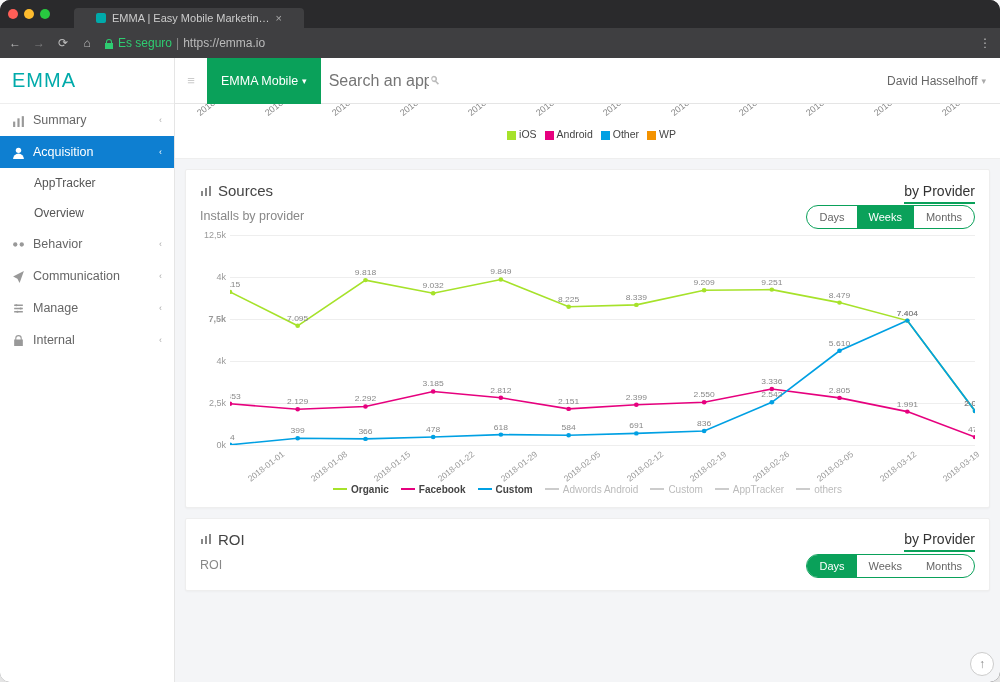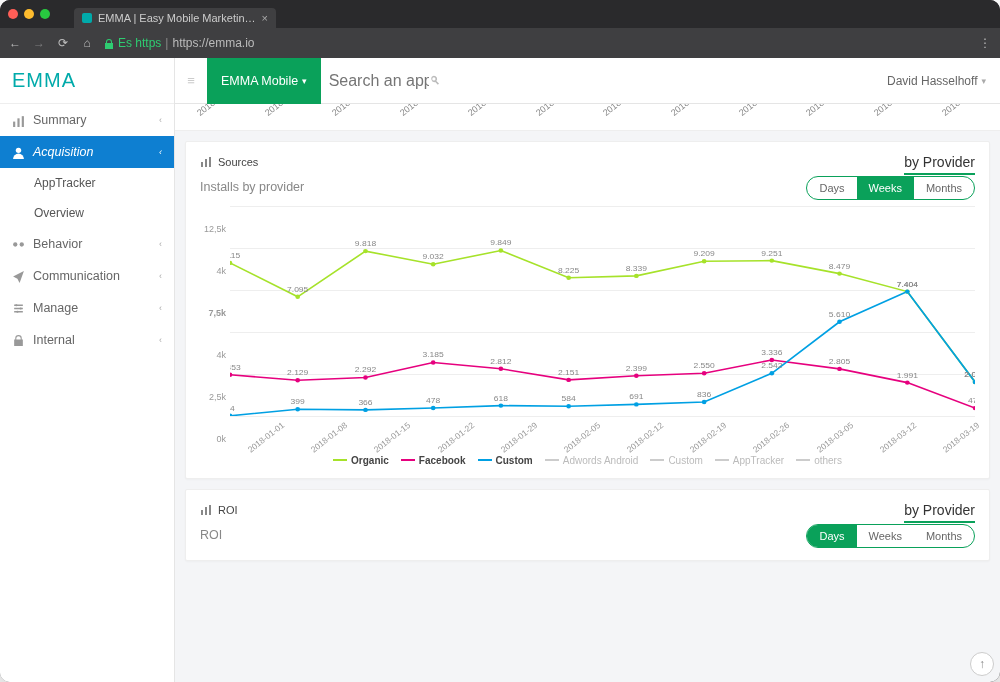--- a/index.html
+++ b/index.html
@@ -3,36 +3,36 @@
 <meta charset="utf-8">
 <style>
 * { box-sizing: border-box; margin: 0; padding: 0; font-family: -apple-system, "Helvetica Neue", Arial, sans-serif; }
 body { background: #fff; }
 
 
 .browser { width: 1000px; height: 682px; border-radius: 10px; overflow: hidden; box-shadow: 0 20px 50px rgba(0,0,0,0.25); background: #2a2a2c; display: flex; flex-direction: column; margin:0; }
 .tabbar { background: #2a2a2c; height: 28px; display: flex; align-items: center; padding: 0 8px; gap: 6px; }
 .dot { width: 10px; height: 10px; border-radius: 50%; }
 .dot.red{background:#ff5f57}.dot.yellow{background:#febc2e}.dot.green{background:#28c840}
-.tab { background: #3f3f41; color: #ccc; font-size: 11px; padding: 4px 8px; border-radius: 4px 4px 0 0; margin-left: 18px; display: flex; align-items: center; gap: 6px; position: relative; top:4px; }
+.tab { background: #3f3f41; color: #ccc; font-size: 11px; padding: 4px 22px; border-radius: 4px 4px 0 0; margin-left: 18px; display: flex; align-items: center; gap: 6px; position: relative; top:4px; }
 .tab::before{content:""; width:10px; height:10px; background:#0aa; display:inline-block; border-radius:2px;}
 .addrbar { background: #3f3f41; height: 30px; display: flex; align-items: center; padding: 0 8px; gap: 10px; color: #bbb; font-size: 12px; }
 .addrbar .navicon{ display:inline-flex; width:14px; justify-content:center;color:#bbb;}
 .addr-field { display:flex;align-items:center;gap:4px;}
 .addr-field .lock{ width:10px;height:10px;display:inline-block;}
 .addr-field .lock svg{ width:10px;height:10px;fill:#2ecc71;}
 
 
 .app { flex:1; background:#f4f5f7; display:flex; min-height:0;}
 .sidebar{ width:175px; background:#fff;border-right:1px solid #e5e5e5; display:flex; flex-direction:column;}
 .logo { height:46px; display:flex; align-items:center; padding:0 12px; font-size:20px; color:#0aa; font-weight:300; letter-spacing:1px; border-bottom:1px solid #eee;}
 .logo b{font-weight:500}
 .navitem{ display:flex; align-items:center; padding:9px 12px; font-size:12.5px; color:#666; gap:8px; cursor:pointer; position:relative;}
 .navitem .chev{margin-left:auto; font-size:9px; color:#aaa;}
-.navitem.active{ background:#0e7fd1; color:#fff;font-style:italic;}
+.navitem.active{ background:#0e7fd1; color:#fff;}
 .navitem.active .chev{color:#fff}
 .subitem{ padding:8px 12px 8px 34px; font-size:12px; color:#555; cursor:pointer;}
 .navicon-s{width:13px;height:13px;fill:#999;flex:0 0 13px;}
 .navitem.active .navicon-s{fill:#fff}
 
 .main{ flex:1; display:flex; flex-direction:column; min-width:0;}
 .topbar{ height:46px; background:#fff; border-bottom:1px solid #e5e5e5; display:flex; align-items:center; padding:0 0 0 0; gap:0;}
 .ham{ width:32px; text-align:center; color:#ccc; font-size:13px;}
 .app-picker{ background:#0aa15a; color:#fff; font-size:12.5px; padding:0 14px; height:46px; display:flex; align-items:center; gap:4px; position:relative;}
 .app-picker::after{content:""; position:absolute; bottom:-5px; left:24px; width:0;height:0;border:5px solid transparent;border-top-color:#0aa15a;}
@@ -45,34 +45,34 @@
 .content{ flex:1; overflow:auto; padding:0;}
 .panel{ background:#fff; margin:0; border-bottom:1px solid #eee; padding:6px 10px 10px 10px;}
 .date-axis{ display:flex; justify-content:space-between; font-size:9px; color:#888; padding:0 10px;}
 .date-axis span{ transform:rotate(-38deg); transform-origin:left top; white-space:nowrap; display:inline-block; width:40px;}
 .legend1{ text-align:center; font-size:10.5px; color:#444; padding:8px 0;}
 .legend1 .sw{display:inline-block;width:9px;height:9px;margin:0 3px 0 8px;vertical-align:middle;}
 
 .card{ background:#fff; margin:10px; border:1px solid #eee; border-radius:2px; padding:12px 14px; box-shadow:0 1px 2px rgba(0,0,0,.03);}
 .card-head{display:flex;align-items:center;gap:6px;margin-bottom:6px;}
 .card-head .bars{width:12px;height:12px;fill:#888;}
-.card-head h3{font-size:11px;color:#444;font-weight:500;}
+.card-head h3{font-size:15px;color:#444;font-weight:500;}
 .card-head .right{margin-left:auto;font-size:14px;color:#333;}
 .byprovider{border-bottom:2px solid #0aa15a;padding-bottom:3px;}
 .subtitle{font-size:12.5px;color:#888;margin:2px 0 4px 0;}
 .seg{ background:#fff; border:1px solid #0aa15a; border-radius:16px; display:inline-flex; overflow:hidden; font-size:11px;}
 .seg span{ padding:5px 12px; color:#666; cursor:pointer;}
 .seg span.on{ background:#0aa15a; color:#fff;}
 .card-row{display:flex;align-items:center;}
 .card-row .spacer{flex:1}
 
 .chartbox{ position:relative; height:240px; margin-top:6px;}
 .ygrid{position:absolute;left:0;right:0;top:0;bottom:30px;}
 .ygrid .gl{position:absolute;left:30px;right:0;border-top:1px solid #eee;font-size:9px;color:#999;}
-.ygrid .gl span{position:absolute;left:-30px;top:-6px;width:26px;text-align:right;margin-top:23px;}
+.ygrid .gl span{position:absolute;left:-30px;top:-6px;width:26px;text-align:right;}
 svg.chart{position:absolute;left:30px;right:0;top:0;bottom:30px;width:calc(100% - 30px);height:calc(100% - 30px);}
 .xdates{position:absolute;left:30px;right:0;bottom:0;height:26px;display:flex;justify-content:space-between;font-size:8.5px;color:#999;}
 .xdates span{ transform:rotate(-38deg); transform-origin:right top; white-space:nowrap; text-align:right; width:50px;}
 .legend2{ text-align:center; font-size:10px; color:#444; padding:6px 0 0 0;}
 .legend2 .item{display:inline-flex;align-items:center;gap:4px;margin:0 6px;}
 .legend2 .line{width:14px;height:2px;display:inline-block;}
 .legend2 .muted{color:#bbb}
 .legend2 .muted .line{background:#ccc}
 .fab{ position:absolute; right:6px; bottom:6px; width:24px;height:24px; border-radius:50%; border:1px solid #ccc; background:#fff; color:#888; font-size:12px; display:flex;align-items:center;justify-content:center;}
 
@@ -95,21 +95,21 @@
 
   <div class="addrbar">
     <span class="navicon">←</span>
     <span class="navicon" style="opacity:.5">→</span>
     <span class="navicon">⟳</span>
     <span class="navicon">⌂</span>
     <div class="addr-field">
       <span class="lock"><svg viewBox="0 0 10 10">
             <path d="M2 4V3a3 3 0 016 0v1h1v6H1V4h1zm1 0h4V3a2 2 0 00-4 0v1z"></path>
           </svg></span>
-      <span style="color:#2ecc71">Es https</span>
+      <span style="color:#2ecc71">Es seguro</span>
       <span style="color:#888">|</span>
       <span>https://emma.io</span>
     </div>
     <div class="spacer"></div>
     <span class="navicon">⋮</span>
   </div>
 
   <div class="app">
 
     <div class="sidebar">
@@ -205,20 +205,21 @@
               <span>2018-01-22</span>
               <span>2018-01-29</span>
               <span>2018-02-05</span>
               <span>2018-02-12</span>
               <span>2018-02-19</span>
               <span>2018-02-26</span>
               <span>2018-03-05</span>
               <span>2018-03-12</span>
               <span>2018-03-19</span>
             </div>
+          <div class="legend1" id="legend1"><span class="sw" style="background:#a6e22a"></span><span>iOS</span><span class="sw" style="background:#e6007e"></span><span>Android</span><span class="sw" style="background:#00a0e3"></span><span>Other</span><span class="sw" style="background:#f39200"></span><span>WP</span></div>
         </div>
 
         <div class="card">
           <div class="card-head">
             <svg class="bars" viewBox="0 0 12 12">
                 <rect x="1" y="6" width="2" height="5"></rect>
                 <rect x="5" y="3" width="2" height="8"></rect>
                 <rect x="9" y="1" width="2" height="10"></rect>
               </svg>
             <h3>Sources</h3>

